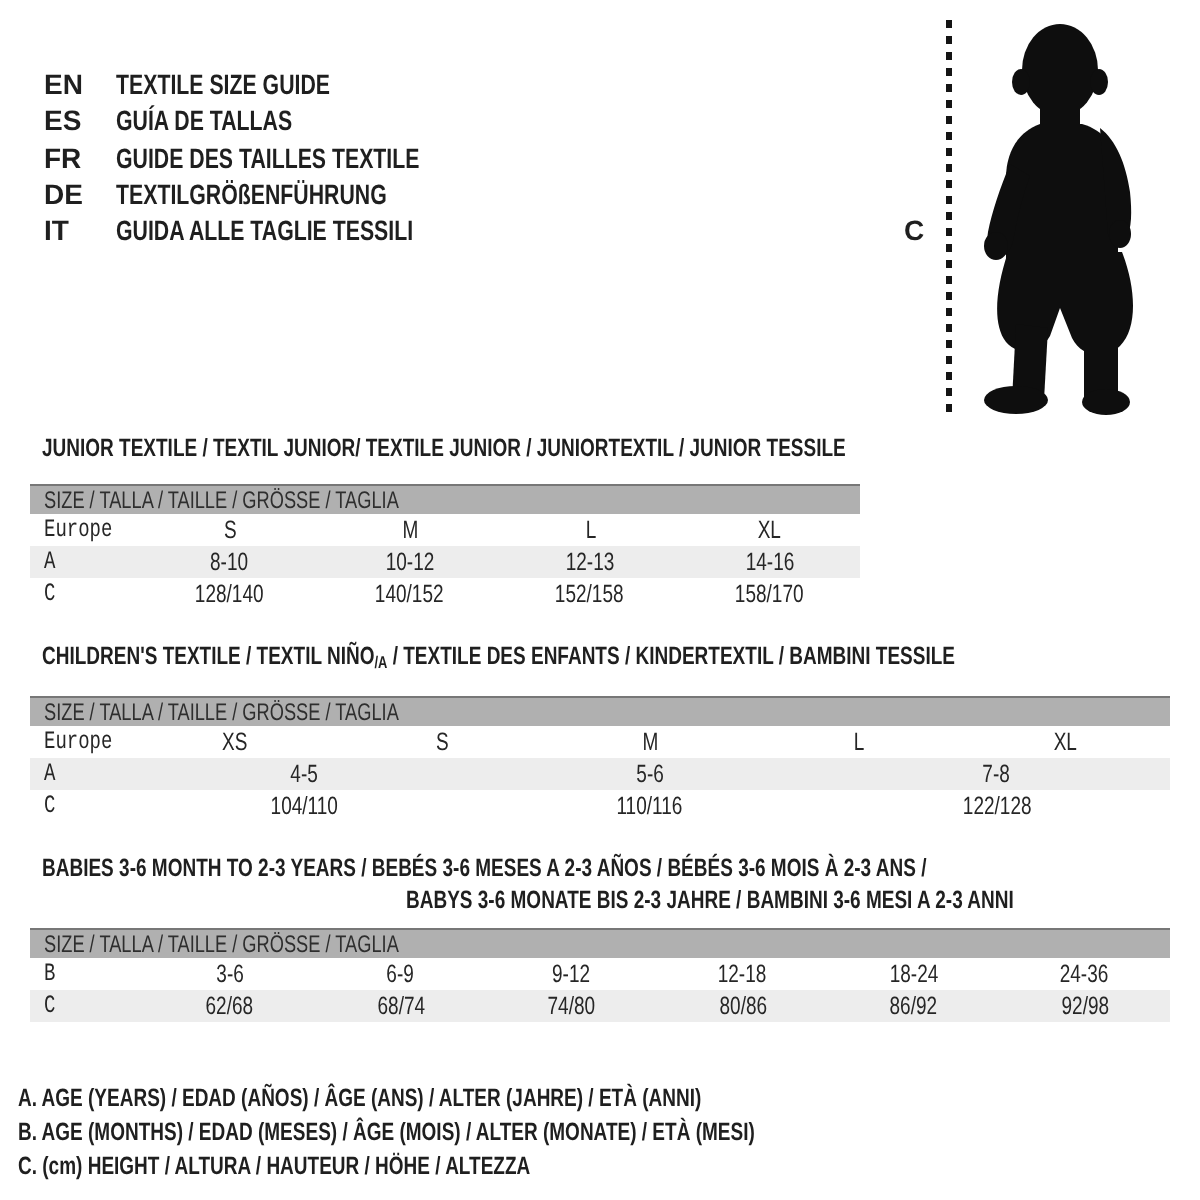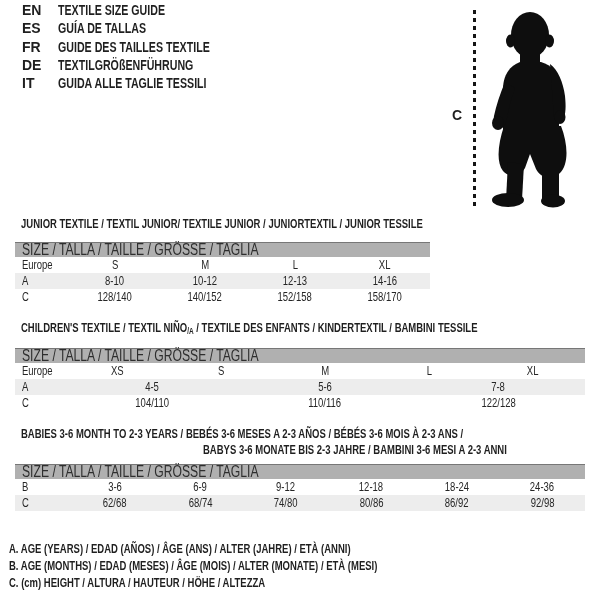--- a/index.html
+++ b/index.html
@@ -2,39 +2,39 @@
 <html><head>
 <meta charset="utf-8">
 <style>
   html,body{margin:0;padding:0;background:#fff;}
   .page{position:relative;width:600px;height:600px;background:#ffffff;overflow:hidden;
         font-family:"Liberation Sans",sans-serif;color:#1f1f1f;}
   
   .cond{display:inline-block;transform:scaleX(.76);transform-origin:0 50%;white-space:nowrap;}
   .cc{transform-origin:50% 50%;}
   
-  .lang{position:absolute;left:22px;top:1px;font-weight:bold;font-size:14px;}
+  .lang{position:absolute;left:22px;top:33px;font-weight:bold;font-size:14px;}
   .lang-row{display:flex;height:18.3px;align-items:center;}
   .lang-code{width:36px;flex:none;}
   
   .dash-line{position:absolute;left:473px;top:10px;width:3px;height:198px;
              background:repeating-linear-gradient(to bottom,#141414 0 4px,transparent 4px 8px);}
   .fig-label{position:absolute;left:452px;top:107px;font-size:14px;font-weight:bold;}
   .baby{position:absolute;left:490px;top:4px;}
   
   .sec-title{position:absolute;left:21px;font-size:12.5px;font-weight:bold;text-align:right;}
   .tline{height:16px;}
   .subr{font-size:8.5px;vertical-align:-2px;}
   
   .stable{position:absolute;left:15px;}
   .size-bar{height:15px;background:#b0b0b0;border-top:1px solid #777;box-sizing:border-box;
-            display:flex;align-items:center;padding-left:7px;font-size:16px;color:#2e2e2e;}
+            display:flex;align-items:center;padding-left:7px;font-size:12px;color:#2e2e2e;}
   .trow{display:flex;height:16px;align-items:center;font-size:12.5px;color:#262626;}
   .shaded{background:#ededed;}
-  .tlabel{width:var(--lw);flex:none;padding-left:7px;box-sizing:border-box;}
+  .tlabel{width:var(--lw);flex:none;padding-left:7px;box-sizing:border-box;font-family:Liberation Mono, monospace;}
   .tcell{flex:1;text-align:center;}
   
   .legend{position:absolute;left:9px;top:540px;font-weight:bold;font-size:12.5px;}
   .legend-line{height:17.4px;display:flex;align-items:center;}
 </style>
 </head>
 <body>
 
 <div class="page">
 

